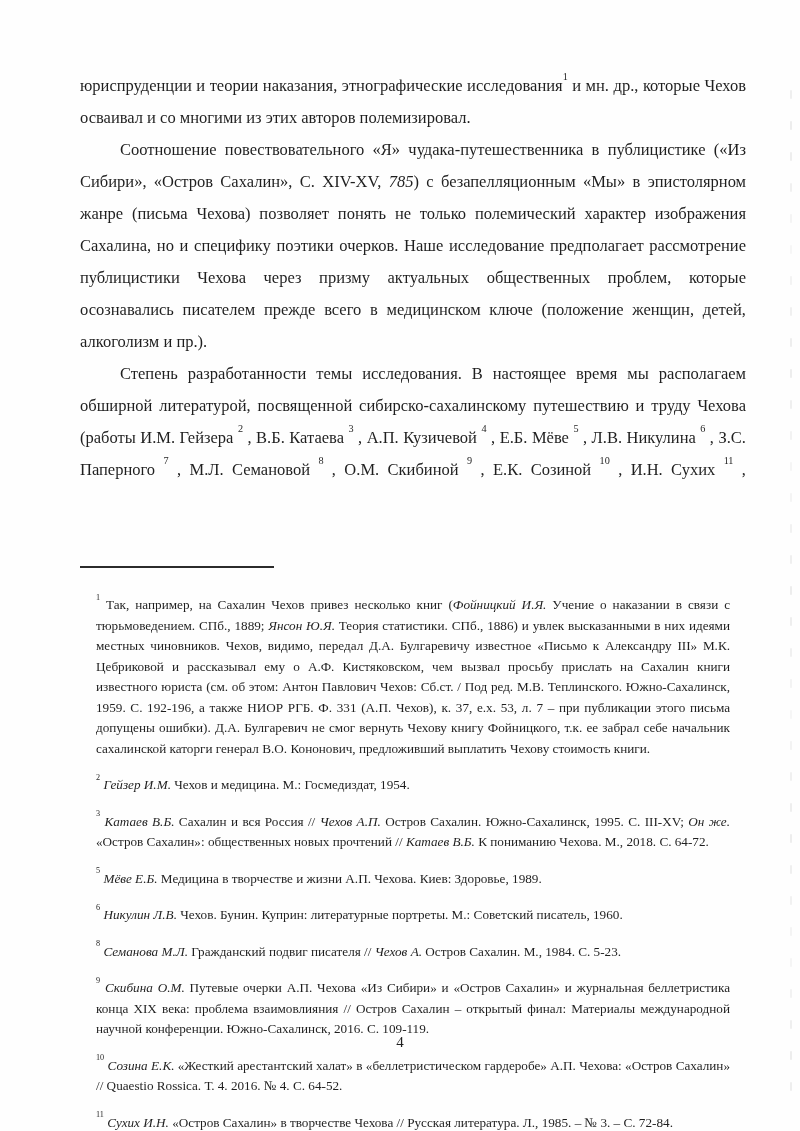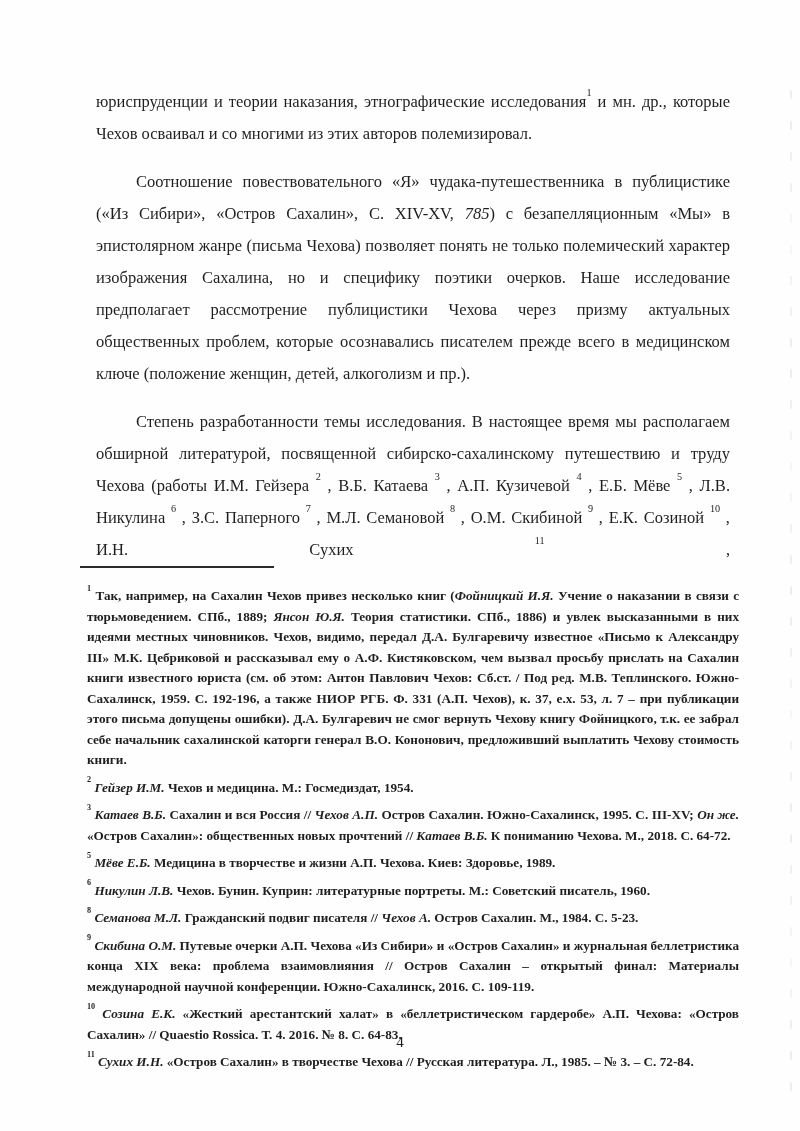--- a/index.html
+++ b/index.html
@@ -8,35 +8,35 @@
     width:800px;height:1131px;
     background:#fefefe;
     font-family:"Liberation Serif","DejaVu Serif",serif;
     color:#1f1f1f;
     overflow:hidden;
   }
   .body-text{
     position:absolute;left:80px;top:70px;width:666px;
     font-size:16.5px;line-height:32px;
   }
-  .body-text p{margin:16px;text-align:justify;}
+  .body-text p{margin:0;text-align:justify;}
   .body-text p.indent{text-indent:40px;}
   .body-text p.jlast{text-align-last:justify;}
   b{font-weight:normal;}
   i{font-style:italic;}
   sup{font-size:0.62em;line-height:0;position:relative;top:-0.45em;}
   .fn-sep{
     position:absolute;left:80px;top:566px;width:194px;height:0;
     border-top:2px solid #2b2b2b;
   }
   .footnotes{
     position:absolute;left:80px;top:579px;width:666px;
     font-size:13.2px;line-height:20.5px;
   }
-  .footnotes p{margin:7px;text-align:justify;font-weight:bold;}
+  .footnotes p{margin:16px;text-align:justify;}
   .page-number{
     position:absolute;left:0;top:1032px;width:100%;
     text-align:center;font-size:15px;line-height:20px;
   }
   .scan-artifacts{position:absolute;right:6px;top:0;width:6px;height:100%;}
   .scan-mark{
     position:absolute;left:2px;width:2px;height:9px;
     background:#e9e9e9;border-radius:1px;
   }
 </style>
@@ -53,21 +53,21 @@
   <div class="fn-sep"></div>
 
   <div class="footnotes">
       <p><sup>1</sup><span> Так, например, на Сахалин Чехов привез несколько книг (</span><i>Фойницкий И.Я.</i><span> Учение о наказании в связи с тюрьмоведением. СПб., 1889; </span><i>Янсон Ю.Я.</i><span> Теория статистики. СПб., 1886) и увлек высказанными в них идеями местных чиновников. Чехов, видимо, передал Д.А. Булгаревичу известное «Письмо к Александру III» М.К. Цебриковой и рассказывал ему о А.Ф. Кистяковском, чем вызвал просьбу прислать на Сахалин книги известного юриста (см. об этом: Антон Павлович Чехов: Сб.ст. / Под ред. М.В. Теплинского. Южно-Сахалинск, 1959. С. 192-196, а также НИОР РГБ. Ф. 331 (А.П. Чехов), к. 37, е.х. 53, л. 7 – при публикации этого письма допущены ошибки). Д.А. Булгаревич не смог вернуть Чехову книгу Фойницкого, т.к. ее забрал себе начальник сахалинской каторги генерал В.О. Кононович, предложивший выплатить Чехову стоимость книги.</span></p>
       <p><sup>2</sup><span> </span><i>Гейзер И.М.</i><span> Чехов и медицина. М.: Госмедиздат, 1954.</span></p>
       <p><sup>3</sup><span> </span><i>Катаев В.Б.</i><span> Сахалин и вся Россия // </span><i>Чехов А.П.</i><span> Остров Сахалин. Южно-Сахалинск, 1995. С. III-XV; </span><i>Он же.</i><span> «Остров Сахалин»: общественных новых прочтений // </span><i>Катаев В.Б.</i><span> К пониманию Чехова. М., 2018. С. 64-72.</span></p>
       <p><sup>5</sup><span> </span><i>Мёве Е.Б.</i><span> Медицина в творчестве и жизни А.П. Чехова. Киев: Здоровье, 1989.</span></p>
       <p><sup>6</sup><span> </span><i>Никулин Л.В.</i><span> Чехов. Бунин. Куприн: литературные портреты. М.: Советский писатель, 1960.</span></p>
       <p><sup>8</sup><span> </span><i>Семанова М.Л.</i><span> Гражданский подвиг писателя // </span><i>Чехов А.</i><span> Остров Сахалин. М., 1984. С. 5-23.</span></p>
       <p><sup>9</sup><span> </span><i>Скибина О.М.</i><span> Путевые очерки А.П. Чехова «Из Сибири» и «Остров Сахалин» и журнальная беллетристика конца XIX века: проблема взаимовлияния // Остров Сахалин – открытый финал: Материалы международной научной конференции. Южно-Сахалинск, 2016. С. 109-119.</span></p>
-      <p><sup>10</sup><span> </span><i>Созина Е.К.</i><span> «Жесткий арестантский халат» в «беллетристическом гардеробе» А.П. Чехова: «Остров Сахалин» // Quaestio Rossica. Т. 4. 2016. № 8. С. 64-83.</span></p>
+      <p><sup>10</sup><span> </span><i>Созина Е.К.</i><span> «Жесткий арестантский халат» в «беллетристическом гардеробе» А.П. Чехова: «Остров Сахалин» // Quaestio Rossica. Т. 4. 2016. № 4. С. 64-52.</span></p>
       <p><sup>11</sup><span> </span><i>Сухих И.Н.</i><span> «Остров Сахалин» в творчестве Чехова // Русская литература. Л., 1985. – № 3. – С. 72-84.</span></p>
     </div>
 
   <div class="page-number">4</div>
 
   <div class="scan-artifacts" id="scan-artifacts">
       <div class="scan-mark" style="top: 90px; opacity: 0.75;"></div>
       <div class="scan-mark" style="top: 121px; opacity: 0.8;"></div>
       <div class="scan-mark" style="top: 152px; opacity: 0.77;"></div>
       <div class="scan-mark" style="top: 183px; opacity: 0.67;"></div>

